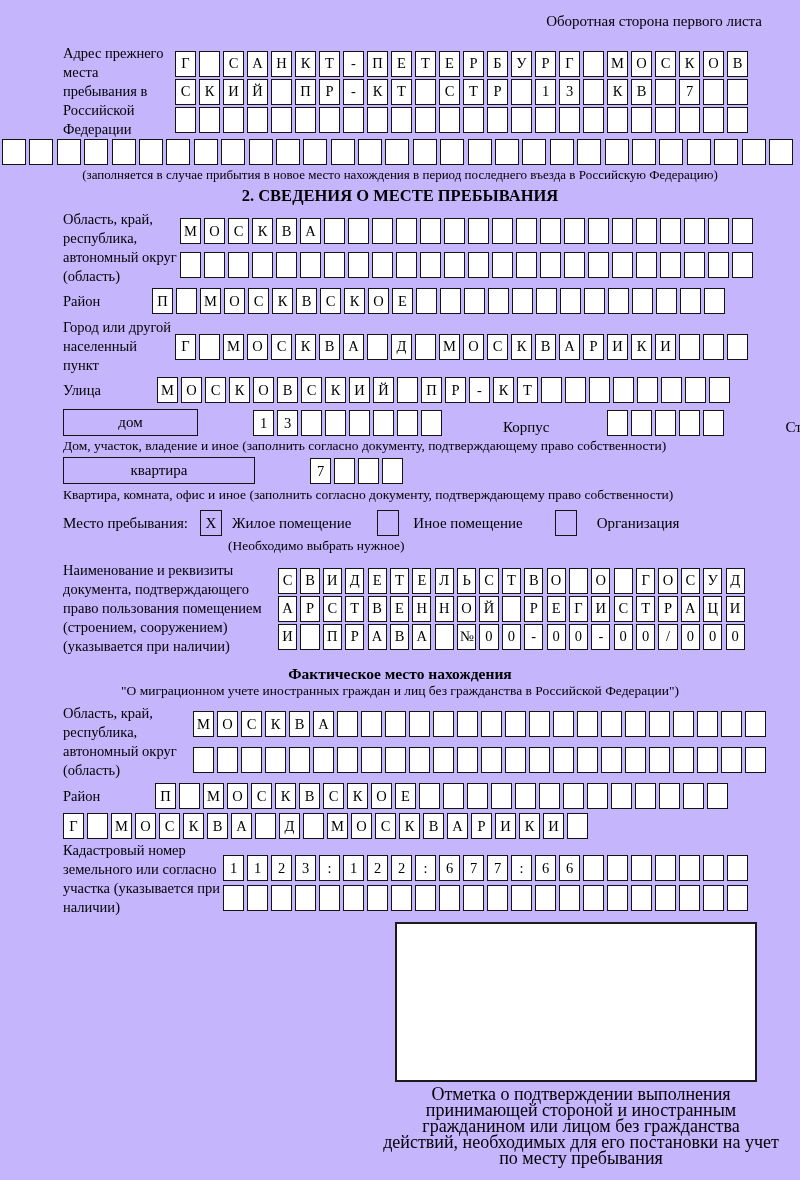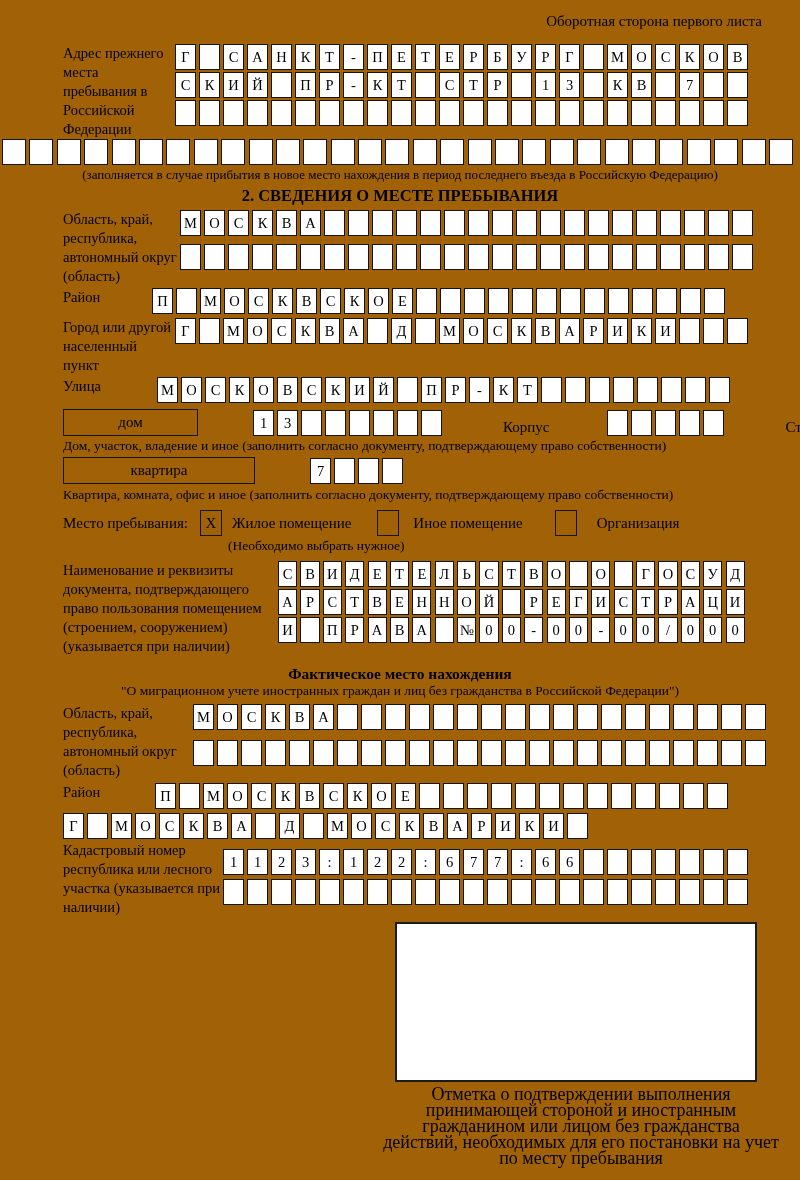--- a/index.html
+++ b/index.html
@@ -2,25 +2,25 @@
 <html><head>
 <meta charset="utf-8">
 <style>
   * { box-sizing: border-box; margin: 0; padding: 0; }
   html,body { background:#fff; }
   body {
     width: 800px; height: 1180px;
     font-family: "Liberation Serif", serif;
     color: #000;
   }
-  .page { position: relative; width: 800px; height: 1180px; overflow: hidden; background:#a16207; }
+  .page { position: relative; width: 800px; height: 1180px; overflow: hidden; background:#c4b5fd; }
 
   .hdr { padding: 12px 38px 0 0; text-align: right; font-size: 15px; line-height: 18px; }
 
-  .block { display: flex; align-items: flex-start; }
+  .block { display: flex; align-items: center; }
   .lbl { flex: none; font-size: 14.5px; line-height: 19px; }
   .rows { display: flex; flex-direction: column; }
 
   .cells { display: flex; flex: none; }
   .cell {
     flex: none; width: 21px; height: 26px;
     border: 1.5px solid #141414; margin-right: 3px;
     display: inline-flex; align-items: center; justify-content: center;
     font-size: 14.5px; background: #fff;
   }
@@ -589,21 +589,21 @@
         <span class="cell">А</span>
         <span class="cell">Р</span>
         <span class="cell">И</span>
         <span class="cell">К</span>
         <span class="cell">И</span>
         <span class="cell"></span>
       </div>
   </div>
 
   <div class="block mt2 ml63">
-    <div class="lbl w160">Кадастровый номер республика или лесного участка (указывается при наличии)</div>
+    <div class="lbl w160">Кадастровый номер земельного или согласно участка (указывается при наличии)</div>
     <div class="rows" style="margin-top:8px;">
       <div class="cells mb4">
           <span class="cell">1</span>
           <span class="cell">1</span>
           <span class="cell">2</span>
           <span class="cell">3</span>
           <span class="cell">:</span>
           <span class="cell">1</span>
           <span class="cell">2</span>
           <span class="cell">2</span>

